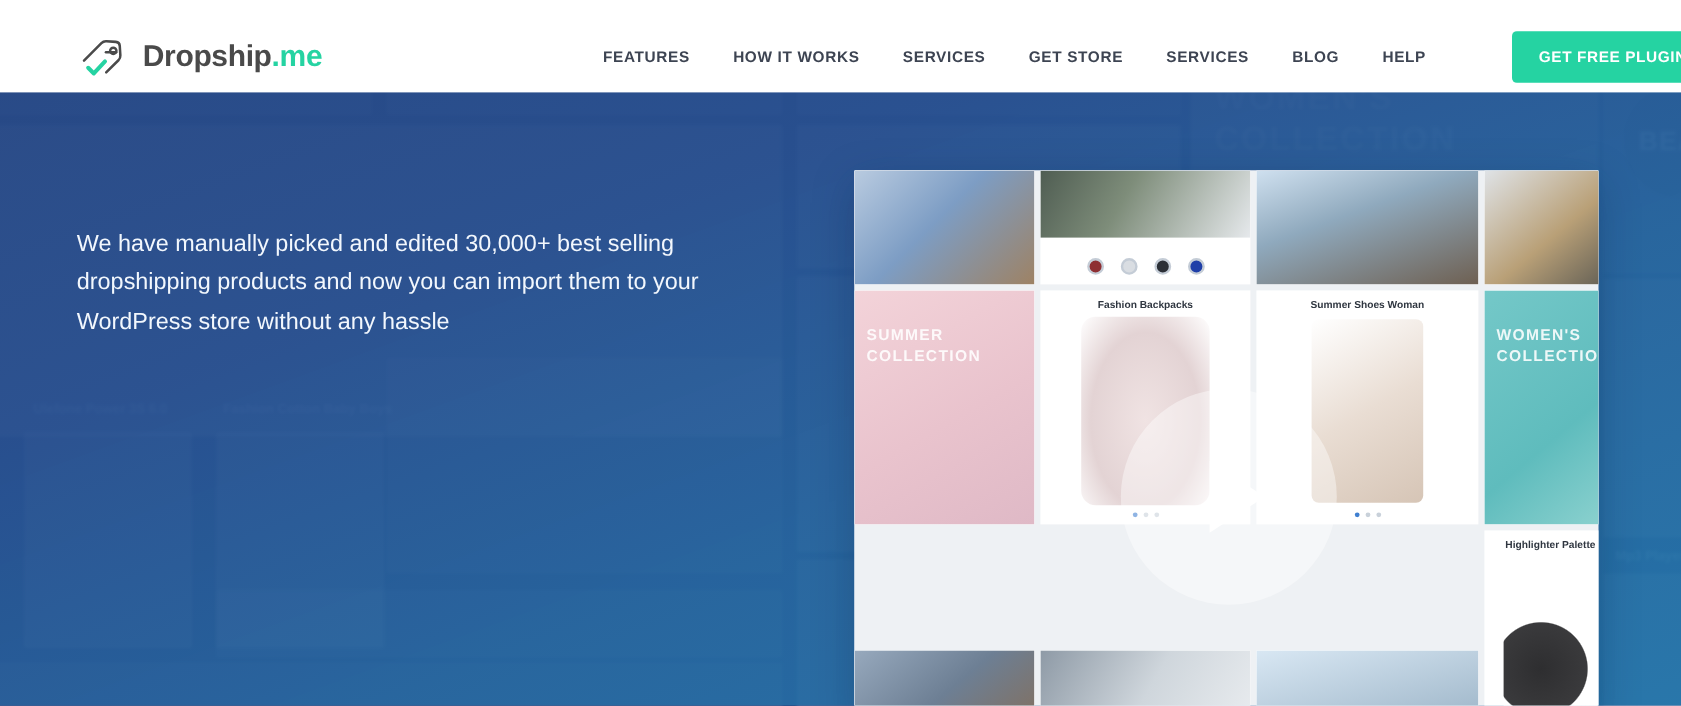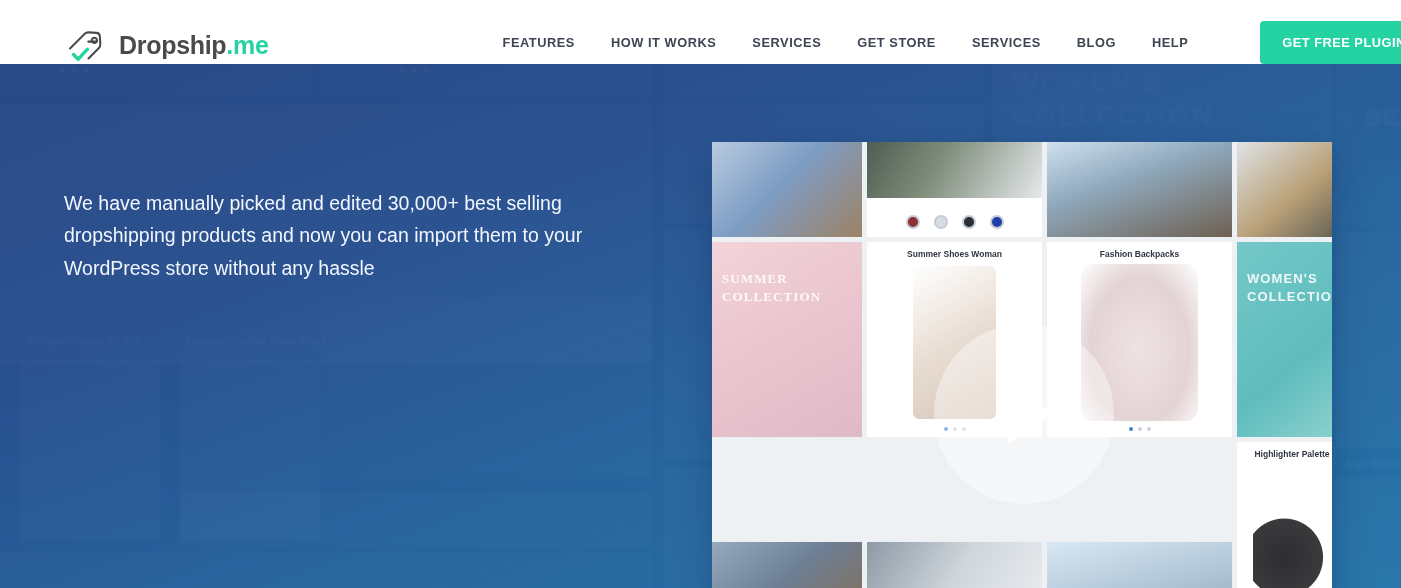--- a/index.html
+++ b/index.html
@@ -4,24 +4,24 @@
 <style>
   * { margin:0; padding:0; box-sizing:border-box; }
   html, body {
     width:1401px; height:588px;
     font-family:"Liberation Sans", sans-serif;
     overflow:hidden; background:#ffffff;
   }
 
   
   .header {
-    position:absolute; top:4px; left:0;
+    position:absolute; top:17px; left:0;
     width:1401px; height:60px;
     background:#ffffff;
-    display:flex; align-items:flex-end;
+    display:flex; align-items:center;
     z-index:50;
   }
   .logo-wrap {
     display:flex; align-items:center;
     margin-left:64px; gap:9px;
   }
   .logo-icon { width:46px; height:38px; display:block; }
   .logo-text {
     font-size:25px; font-weight:bold;
     letter-spacing:-0.3px; color:#4a4a4a;
@@ -308,44 +308,44 @@
           <span class="swatch" style="background:#1f3fa8;"></span>
         </div>
       </div>
       <div class="tile">
         <div class="tile-photo" style="background:linear-gradient(160deg,#cfe0ef 0%,#8fa9bd 40%,#6e6052 100%);"></div>
       </div>
       <div class="tile">
         <div class="tile-photo" style="background:linear-gradient(140deg,#dfe3e7 0%,#b9a077 55%,#5c5a52 100%);"></div>
       </div>
 
-      <div class="tile" style="grid-row:span 2;font-family:Liberation Serif, serif;">
+      <div class="tile" style="grid-row:span 2;">
         <div class="tile-photo" style="background:linear-gradient(150deg,#f3d3d9 0%,#e9c3cd 55%,#dfb9c6 100%);"></div>
         <div class="banner-text">SUMMER
 COLLECTION</div>
+      </div>
+      <div class="tile" style="grid-row:span 2;">
+        <div class="tile-caption">Fashion Backpacks</div>
+        <div class="tile-photo" style="top:22px; bottom:16px; left:34px; right:34px; background:radial-gradient(ellipse at 50% 55%, #f0e3e3 0%, #e3d3d4 60%, #ffffff 100%); border-radius:12px;"></div>
+        <div class="tile-dots">
+            <i class="on"></i>
+            <i></i>
+            <i></i>
+          </div>
       </div>
       <div class="tile" style="grid-row:span 2;">
         <div class="tile-caption">Summer Shoes Woman</div>
         <div class="tile-photo" style="top:24px; bottom:18px; left:46px; right:46px; background:linear-gradient(150deg,#ffffff 0%,#e9ddd3 50%,#d6c5b6 100%); border-radius:6px;"></div>
         <div class="tile-dots">
             <i class="on"></i>
             <i></i>
             <i></i>
           </div>
       </div>
       <div class="tile" style="grid-row:span 2;">
-        <div class="tile-caption">Fashion Backpacks</div>
-        <div class="tile-photo" style="top:22px; bottom:16px; left:34px; right:34px; background:radial-gradient(ellipse at 50% 55%, #f0e3e3 0%, #e3d3d4 60%, #ffffff 100%); border-radius:12px;"></div>
-        <div class="tile-dots">
-            <i class="on"></i>
-            <i></i>
-            <i></i>
-          </div>
-      </div>
-      <div class="tile" style="grid-row:span 2;">
         <div class="tile-photo" style="background:linear-gradient(140deg,#74c8c8 0%,#5fbcbd 60%,#8fd3d0 100%);"></div>
         <div class="banner-text">WOMEN'S
 COLLECTION</div>
       </div>
 
       <div class="tile" style="grid-column:4; grid-row:span 2;">
         <div class="tile-caption">Highlighter Palette</div>
         <div class="tile-photo" style="top:26px; bottom:20px; left:16px; right:16px; background:radial-gradient(circle at 40% 60%, #2e2e30 0%, #3a3a3c 38%, #ffffff 39%); border-radius:8px;"></div>
 
       </div>

